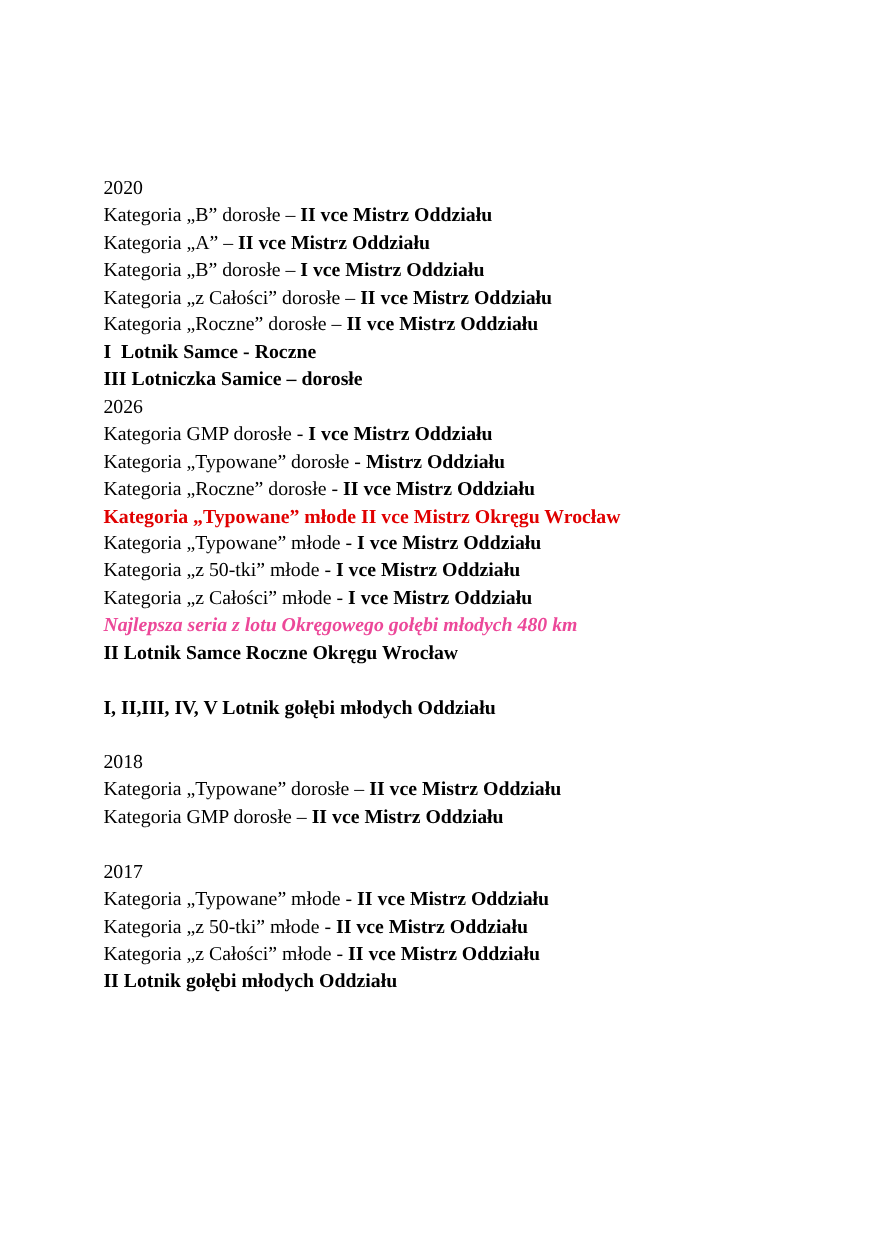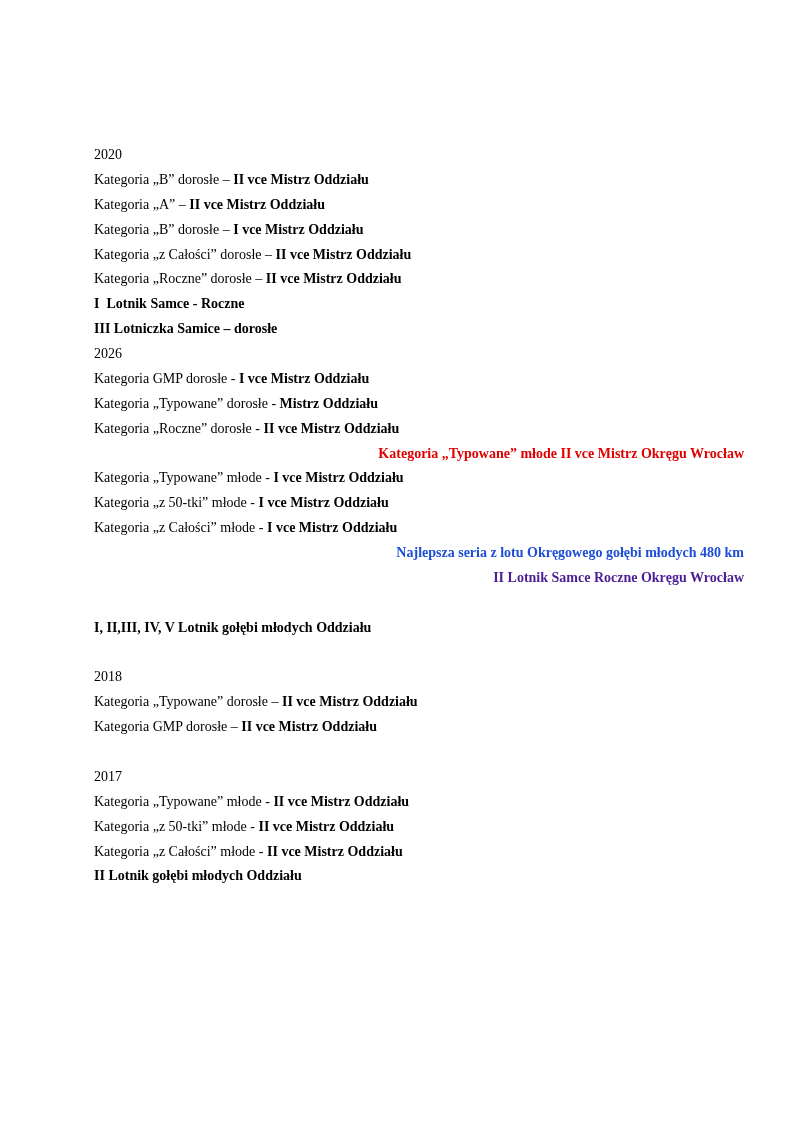--- a/index.html
+++ b/index.html
@@ -18,36 +18,35 @@
     position: absolute;
     left: 0;
     top: 0;
     width: 800px;
     height: 1131px;
     background: #ffffff;
   }
   .doc-content {
     position: absolute;
     left: 94px;
-    top: 143px;
+    top: 158px;
     width: 650px;
-    font-size: 14px;
+    font-size: 18px;
     line-height: 24.87px;
     color: #000000;
   }
   .line {
     white-space: pre-wrap;
     min-height: 24.87px;
   }
   .line b {
     font-weight: bold;
   }
   .line.red {
     font-weight: bold;
-    text-align: right;
   }
 </style>
 </head>
 <body>
 
 <div class="doc-page">
   <div class="doc-content" id="doc-lines">
       <div class="line"><span>2020</span></div>
       <div class="line"><span>Kategoria „B” dorosłe – </span><b>II vce Mistrz Oddziału</b></div>
       <div class="line"><span>Kategoria „A” – </span><b>II vce Mistrz Oddziału</b></div>
@@ -57,22 +56,22 @@
       <div class="line"><b>I  Lotnik Samce - Roczne</b></div>
       <div class="line"><b>III Lotniczka Samice – dorosłe</b></div>
       <div class="line"><span>2026</span></div>
       <div class="line"><span>Kategoria GMP dorosłe - </span><b>I vce Mistrz Oddziału</b></div>
       <div class="line"><span>Kategoria „Typowane” dorosłe - </span><b>Mistrz Oddziału</b></div>
       <div class="line"><span>Kategoria „Roczne” dorosłe - </span><b>II vce Mistrz Oddziału</b></div>
       <div class="line red" style="color: rgb(224, 0, 0);"><b>Kategoria „Typowane” młode II vce Mistrz Okręgu Wrocław</b></div>
       <div class="line"><span>Kategoria „Typowane” młode - </span><b>I vce Mistrz Oddziału</b></div>
       <div class="line"><span>Kategoria „z 50-tki” młode - </span><b>I vce Mistrz Oddziału</b></div>
       <div class="line"><span>Kategoria „z Całości” młode - </span><b>I vce Mistrz Oddziału</b></div>
-      <div class="line red" style="color: #1d4ed8;"><b>Najlepsza seria z lotu Okręgowego gołębi młodych 480 km</b></div>
-      <div class="line red" style="color: #4c1d95;"><b>II Lotnik Samce Roczne Okręgu Wrocław</b></div>
+      <div class="line red" style="color: #ec4899; font-style: italic;"><b>Najlepsza seria z lotu Okręgowego gołębi młodych 480 km</b></div>
+      <div class="line red" style="color: #000000;"><b>II Lotnik Samce Roczne Okręgu Wrocław</b></div>
       <div class="line">&nbsp;</div>
       <div class="line"><b>I, II,III, IV, V Lotnik gołębi młodych Oddziału</b></div>
       <div class="line">&nbsp;</div>
       <div class="line"><span>2018</span></div>
       <div class="line"><span>Kategoria „Typowane” dorosłe – </span><b>II vce Mistrz Oddziału</b></div>
       <div class="line"><span>Kategoria GMP dorosłe – </span><b>II vce Mistrz Oddziału</b></div>
       <div class="line">&nbsp;</div>
       <div class="line"><span>2017</span></div>
       <div class="line"><span>Kategoria „Typowane” młode - </span><b>II vce Mistrz Oddziału</b></div>
       <div class="line"><span>Kategoria „z 50-tki” młode - </span><b>II vce Mistrz Oddziału</b></div>

